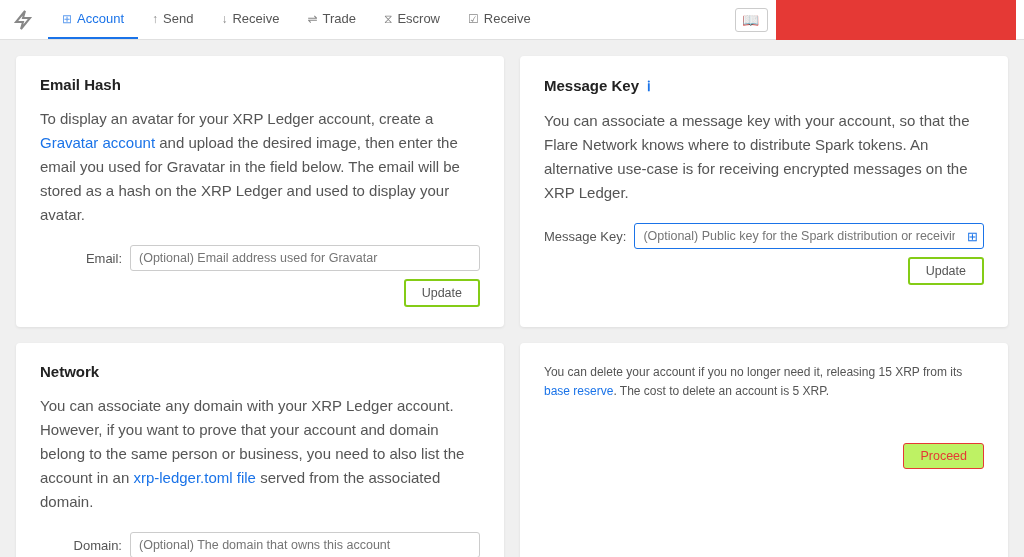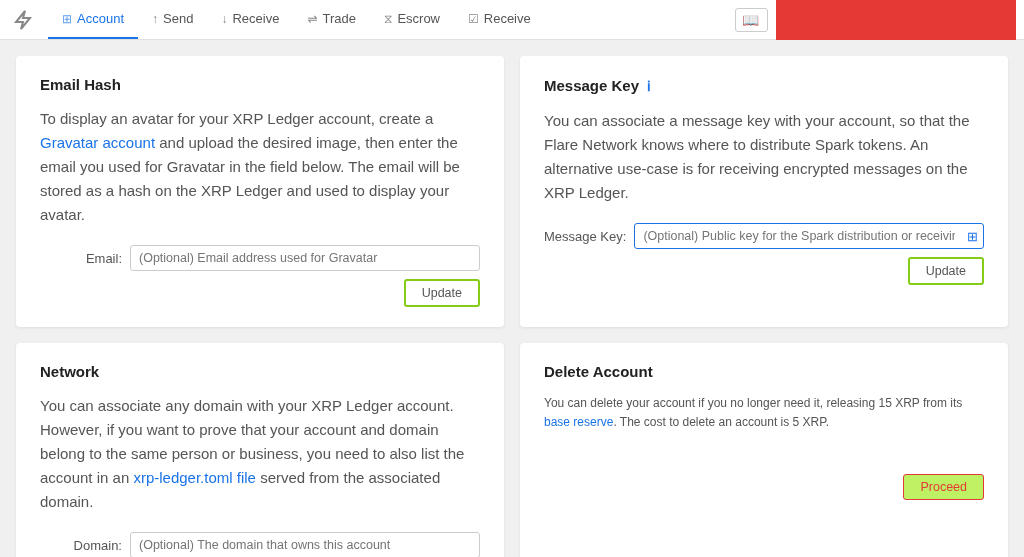--- a/index.html
+++ b/index.html
@@ -283,23 +283,20 @@
     <div class="form-row">
       <label class="form-label">Domain:</label>
       <input class="form-input" type="text" placeholder="(Optional) The domain that owns this account" style="">
     </div>
     <div class="btn-update">
       <button class="btn">Update</button>
     </div>
   </div>
 
   <div class="card">
-    <div class="card-title">
-      <span>Delete Account</span>
-    </div>
     <p class="delete-desc">
       You can delete your account if you no longer need it, releasing 15 XRP from its <a href="#">base reserve</a>. The cost to delete an account is 5 XRP.
     </p>
     <div class="btn-update">
       <button class="btn-proceed">Proceed</button>
     </div>
   </div>
 
 </div>
 

